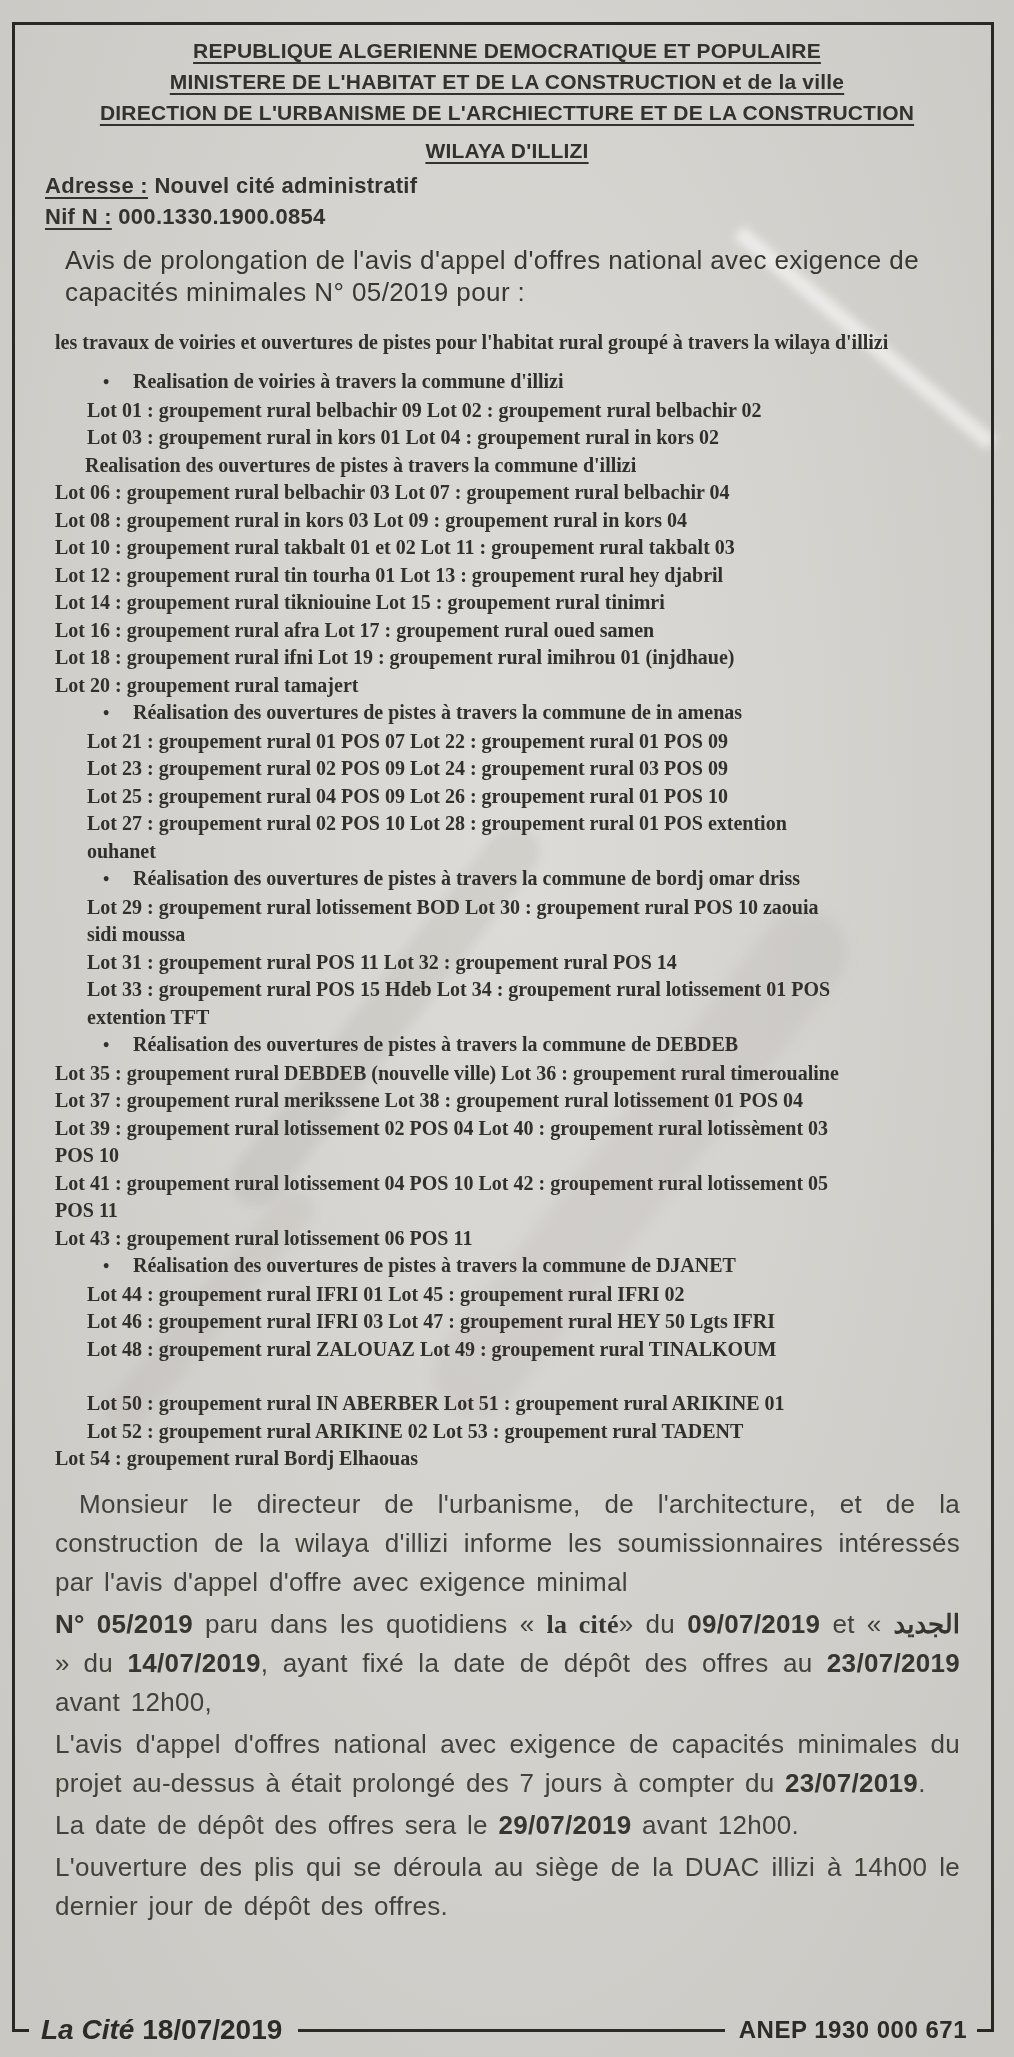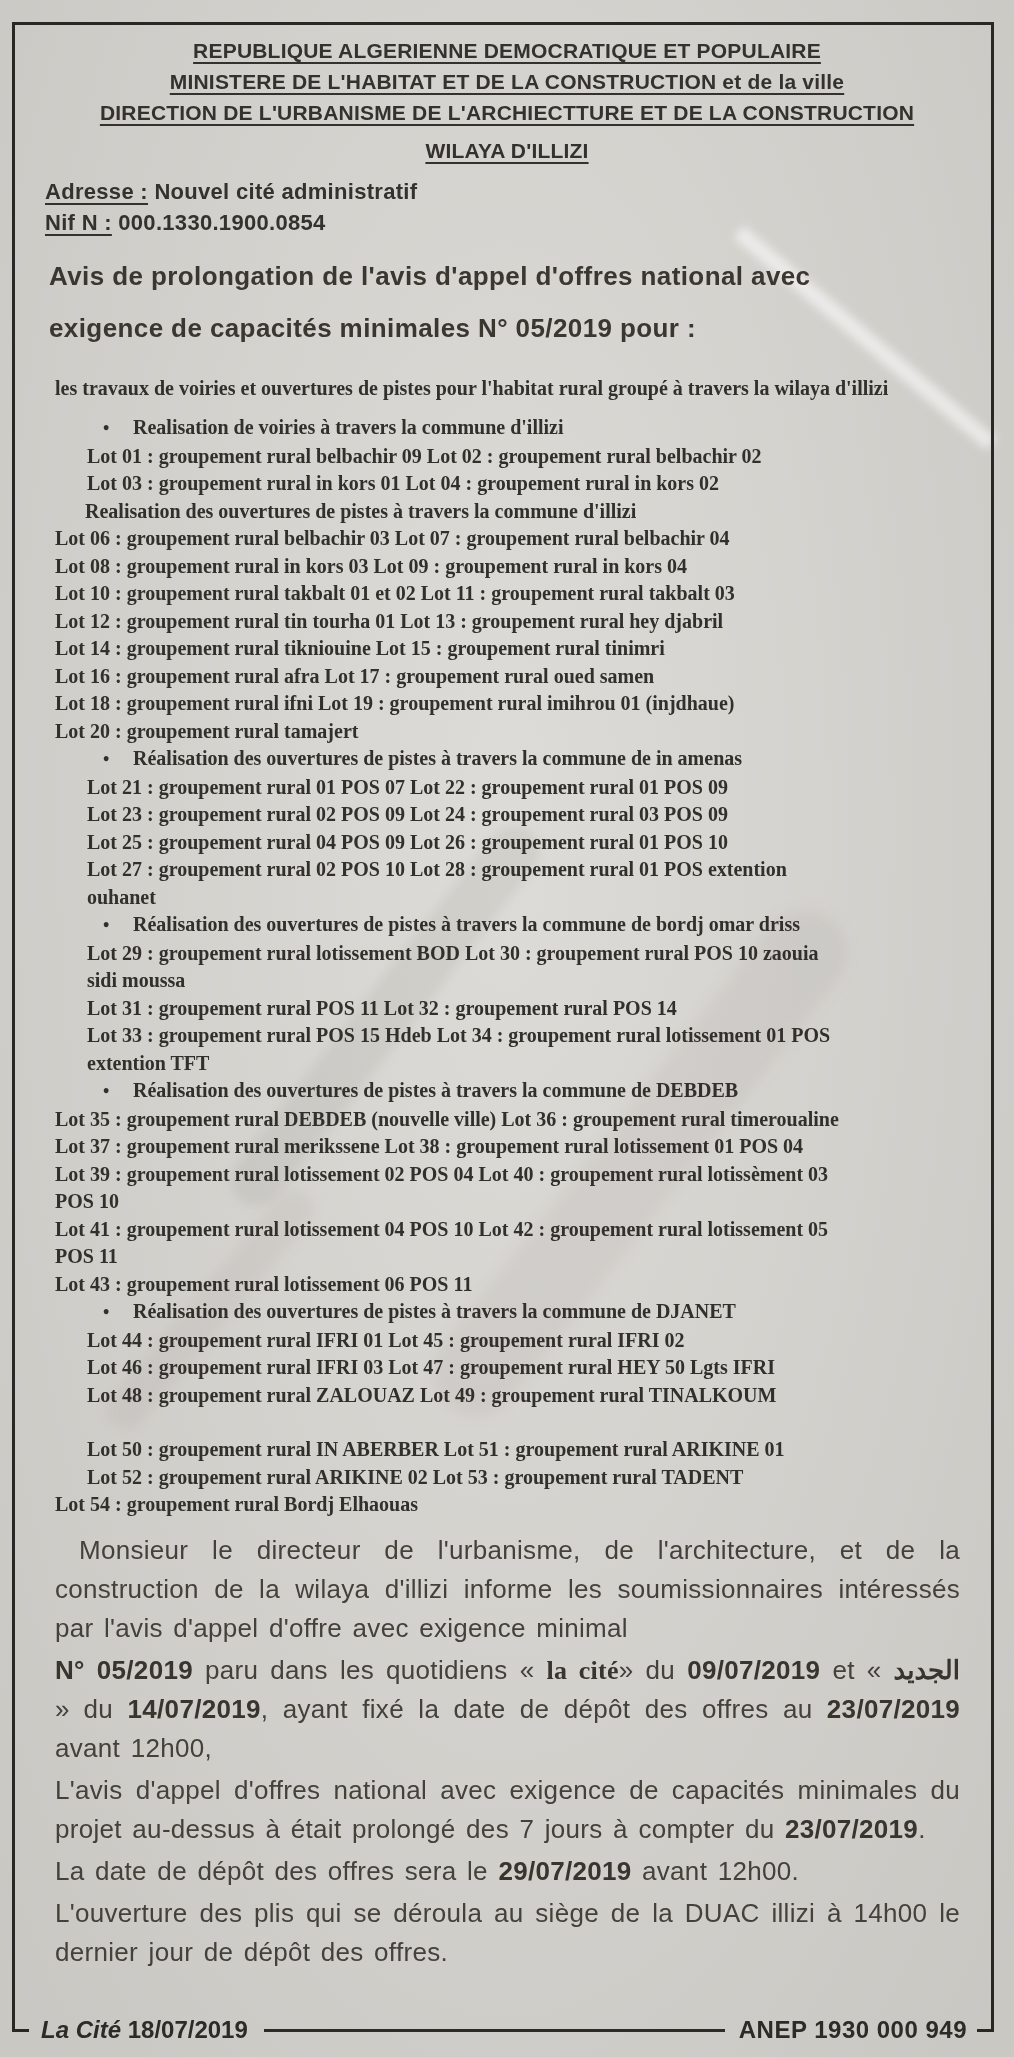--- a/index.html
+++ b/index.html
@@ -35,26 +35,26 @@
   .content{position:absolute;inset:0;padding:10px 22px 16px 30px;}
 
   .hdr{text-align:center;color:#34322e;}
   .hline{
     font-weight:bold;font-size:21px;line-height:31px;
     text-decoration:underline;text-decoration-thickness:2px;text-underline-offset:4px;
     letter-spacing:0.2px;
   }
   .hline-wilaya{margin-top:7px;}
 
-  .addr{margin-top:10px;font-weight:bold;font-size:22px;line-height:31px;color:#34322e;letter-spacing:0.3px;}
+  .addr{margin-top:4px;font-weight:bold;font-size:22px;line-height:31px;color:#34322e;letter-spacing:0.3px;}
   .addr .lbl{text-decoration:underline;text-decoration-thickness:2px;text-underline-offset:4px;}
 
   .title{
-    margin-top:12px;margin-left:4px;max-width:856px;
-    font-weight:bold;font-size:26px;line-height:52px;color:#3a3731;
+    margin-top:12px;margin-left:20px;max-width:856px;
+    font-weight:normal;font-size:26px;line-height:32px;color:#3a3731;
     letter-spacing:0.4px;
   }
 
   .intro{
     margin-top:20px;margin-left:10px;max-width:930px;
     font-family:"Liberation Serif",serif;font-weight:bold;
     font-size:20px;line-height:28px;color:#32302b;
   }
 
   .lots{margin-top:12px;color:#32302b;}
@@ -77,21 +77,21 @@
   }
   .bodytxt p.ind{text-indent:24px;}
   .bodytxt .b{font-weight:bold;color:#38352f;}
   .bodytxt .sf{font-family:"Liberation Serif",serif;}
 
   .footer{
     position:absolute;left:-3px;right:-3px;bottom:-13px;height:28px;
     display:flex;align-items:center;color:#2d2b27;
   }
   .hook{width:17px;height:3px;background:#2a2824;flex:none;}
-  .f-left{margin-left:12px;font-size:24px;white-space:nowrap;}
+  .f-left{margin-left:12px;font-size:28px;white-space:nowrap;}
   .f-left .it{font-style:italic;font-weight:bold;}
   .f-left .dt{font-weight:bold;}
   .rule{flex:1;height:3px;background:#2d2b27;margin:0 14px 0 16px;}
   .f-right{margin-right:10px;font-size:24px;font-weight:bold;white-space:nowrap;letter-spacing:0.5px;}
 </style>
 </head>
 <body>
 
 <div class="sheet">
   <div class="artifact a1"></div>
@@ -163,19 +163,19 @@
         <p class="p"><span class="b">N° 05/2019</span><span> paru dans les quotidiens « </span><span class="b sf">la cité</span><span>» du </span><span class="b">09/07/2019</span><span>  et « </span><span class="b">الجديد</span><span> »  du </span><span class="b">14/07/2019</span><span>, ayant fixé la date de dépôt des offres au </span><span class="b">23/07/2019</span><span> avant 12h00,</span></p>
         <p class="p"><span>L'avis d'appel d'offres national avec exigence de capacités minimales du projet au-dessus à était prolongé des 7 jours à compter du </span><span class="b">23/07/2019</span><span>.</span></p>
         <p class="p"><span>La date de dépôt des offres sera le </span><span class="b">29/07/2019</span><span> avant 12h00.</span></p>
         <p class="p"><span>L'ouverture des plis qui se déroula au siège de la DUAC illizi à 14h00 le dernier jour de dépôt des offres.</span></p>
       </div>
 
       <div class="footer">
         <span class="hook"></span>
         <span class="f-left"><span class="it">La Cité</span><span class="dt"> 18/07/2019</span></span>
         <span class="rule"></span>
-        <span class="f-right">ANEP 1930 000 949</span>
+        <span class="f-right">ANEP 1930 000 671</span>
         <span class="hook"></span>
       </div>
 
     </div>
   </div>
 </div>
 
 </body></html>

